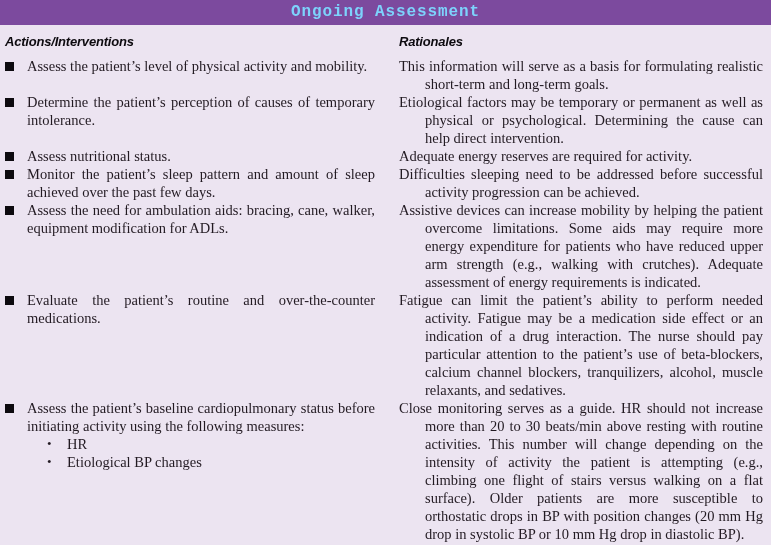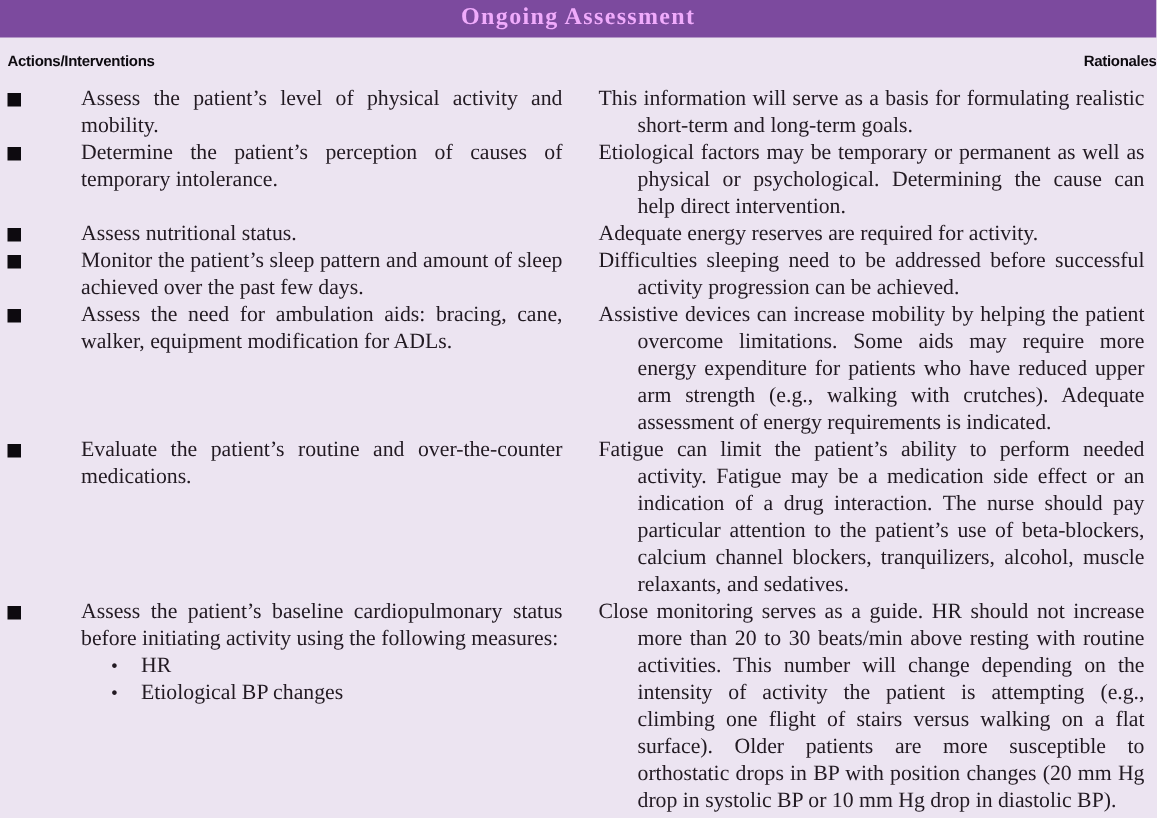--- a/index.html
+++ b/index.html
@@ -14,54 +14,55 @@
   .page { width: 771px; height: 545px; position: relative; }
 
   .header-bar {
     height: 25px;
     background: #7c4a9e;
     display: flex;
     align-items: center;
     justify-content: center;
   }
   .header-bar .title {
-    color: #f0abfc;
-    font-family: Liberation Serif, serif;
+    color: #7dd3fc;
+    font-family: Liberation Mono, monospace;
     font-weight: bold;
     font-size: 16px;
     letter-spacing: 0.9px;
     line-height: 1;
     padding-bottom: 1px;
   }
 
   .col-headers { display: flex; margin-top: 8px; margin-bottom: 6px; }
   .col-headers .ch {
     font-family: "Liberation Sans", sans-serif;
     font-weight: bold;
-    font-size: 10px;
+    font-size: 13px;
     letter-spacing: -0.2px;
     color: #0d0a0f;
     line-height: 18px;
+    font-style: italic;
   }
   .ch-left  { flex: 0 0 399px; box-sizing: border-box; padding-left: 5px; }
-  .ch-right { flex: 1; text-align: right; }
+  .ch-right { flex: 1; }
 
   .table { font-size: 14.5px; line-height: 18px; }
   .row { display: flex; align-items: flex-start; }
   .cell-a {
     flex: 0 0 399px;
     box-sizing: border-box;
     padding: 0 24px 0 5px;
   }
   .cell-r {
     flex: 1;
     box-sizing: border-box;
     padding-right: 8px;
   }
-  .action { display: flex; gap: 27px; }
+  .action { display: flex; }
   .sq {
     flex: none;
     width: 9px; height: 9px;
     background: #0d0a0f;
     margin: 5px 13px 0 0;
   }
   .atext { flex: 1; margin: 0; text-align: justify; }
   .rationale {
     margin: 0;
     padding-left: 26px;

